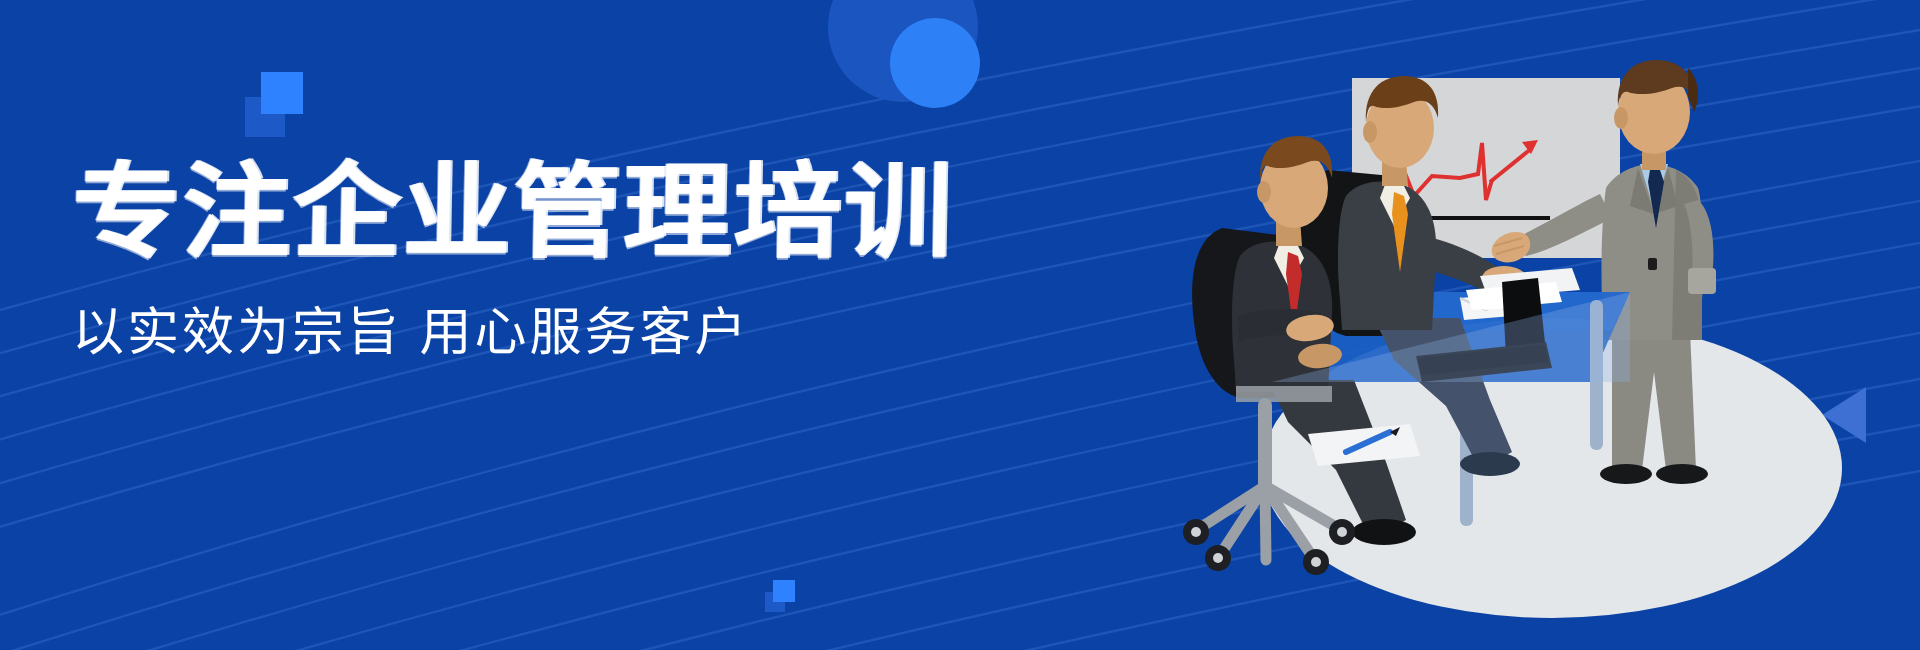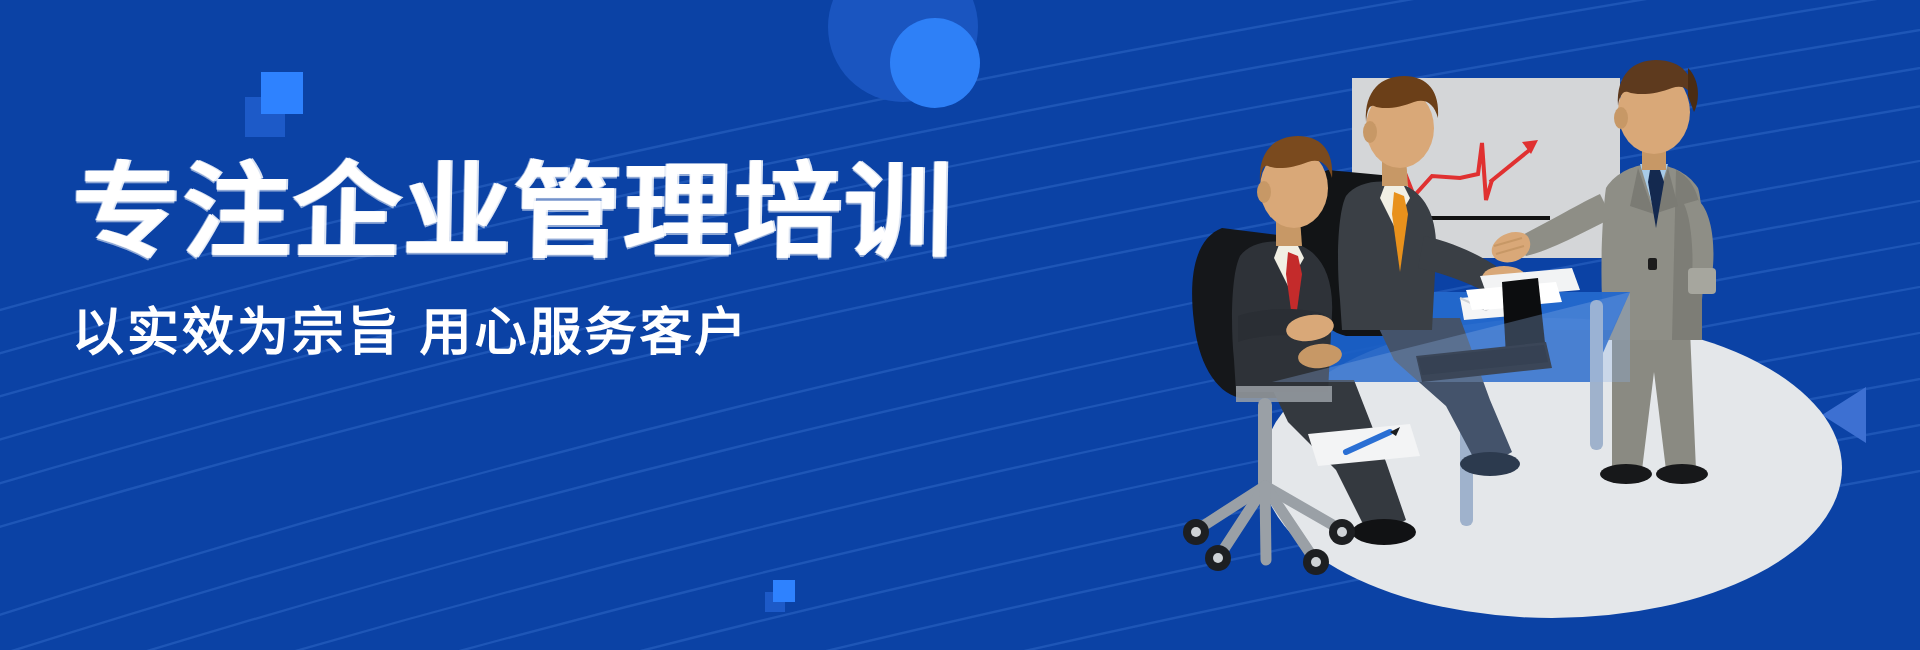--- a/index.html
+++ b/index.html
@@ -96,21 +96,21 @@
       -1px 0 0 rgba(255,255,255,0.55),
        0 2px 0 rgba(255,255,255,0.55);
   }
 
   .subhead {
     margin: 0;
     margin-top: 42px;
     color: #ffffff;
     font-size: 52px;
     line-height: 1.0;
-    font-weight: 700;
+    font-weight: 400;
     letter-spacing: 3px;
     white-space: nowrap;
     font-family: "Liberation Sans", "DejaVu Sans", sans-serif;
   }
 
   
   .illustration {
     position: absolute;
     z-index: 4;
     right: 0;

